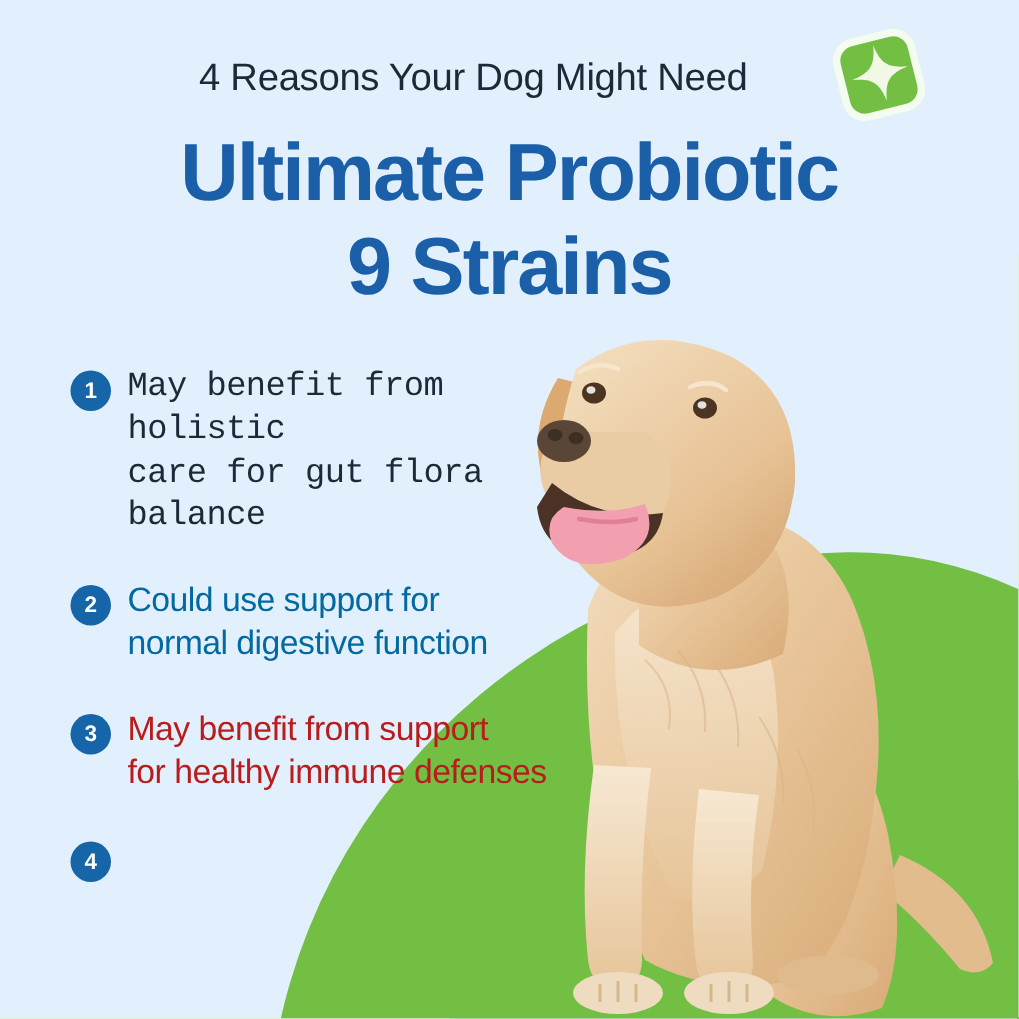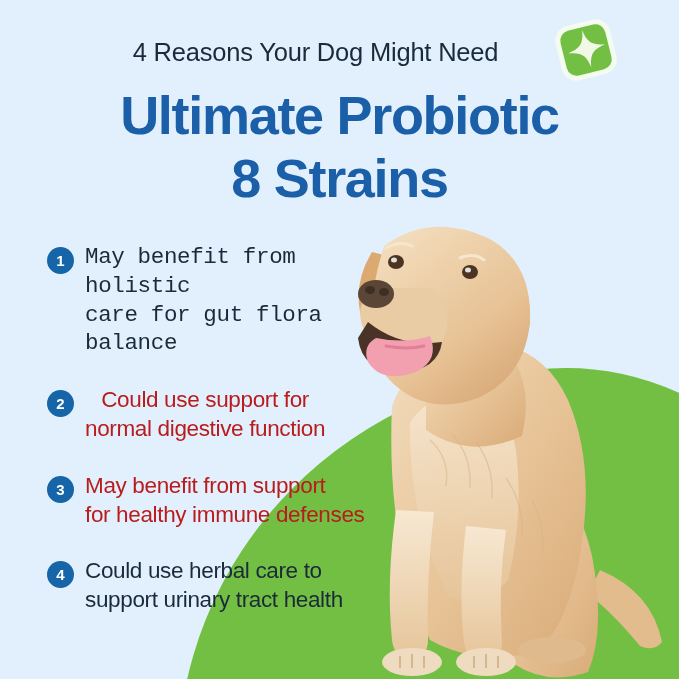--- a/index.html
+++ b/index.html
@@ -215,50 +215,48 @@
         <path d="M176 232 q18 24 16 56"></path>
         <path d="M206 268 q18 26 16 58"></path>
         <path d="M232 290 q14 28 10 56"></path>
       </g>
     </svg>
   </div>
 
   <div class="eyebrow" style="color: rgb(27, 42, 56);">4 Reasons Your Dog Might Need</div>
 
   <div class="headline" style="color: rgb(26, 95, 168);">Ultimate Probiotic
-8 Strains</div>
+9 Strains</div>
 
   <div class="logo-badge">
     <div class="tile" style="background: rgb(114, 191, 68);"></div>
     <svg viewBox="0 0 68 68">
       <path d="M35 14 C37 27 41 31 54 33 C41 35 37 39 35 52 C33 39 29 35 16 33 C29 31 33 27 35 14 Z" fill="#f1f8e6"></path>
     </svg>
   </div>
 
   <div class="benefits">
 
     <div class="benefit-item">
       <div class="badge" style="background: rgb(21, 101, 168);">1</div>
       <div class="benefit-text" style="color: rgb(27, 42, 56); font-family: Liberation Mono, monospace;">May benefit from holistic
 care for gut flora balance</div>
     </div>
 
     <div class="benefit-item">
       <div class="badge" style="background: rgb(21, 101, 168);">2</div>
-      <div class="benefit-text" style="color: #b91c1c; text-align: center;">Could use support for
+      <div class="benefit-text" style="color: #0369a1;">Could use support for
 normal digestive function</div>
     </div>
 
     <div class="benefit-item">
       <div class="badge" style="background: rgb(21, 101, 168);">3</div>
       <div class="benefit-text" style="color: #b91c1c;">May benefit from support
 for healthy immune defenses</div>
     </div>
 
     <div class="benefit-item">
       <div class="badge" style="background: rgb(21, 101, 168);">4</div>
-      <div class="benefit-text" style="color: rgb(27, 42, 56);">Could use herbal care to
-support urinary tract health</div>
     </div>
 
   </div>
 
 </div>
 
 </body></html>

